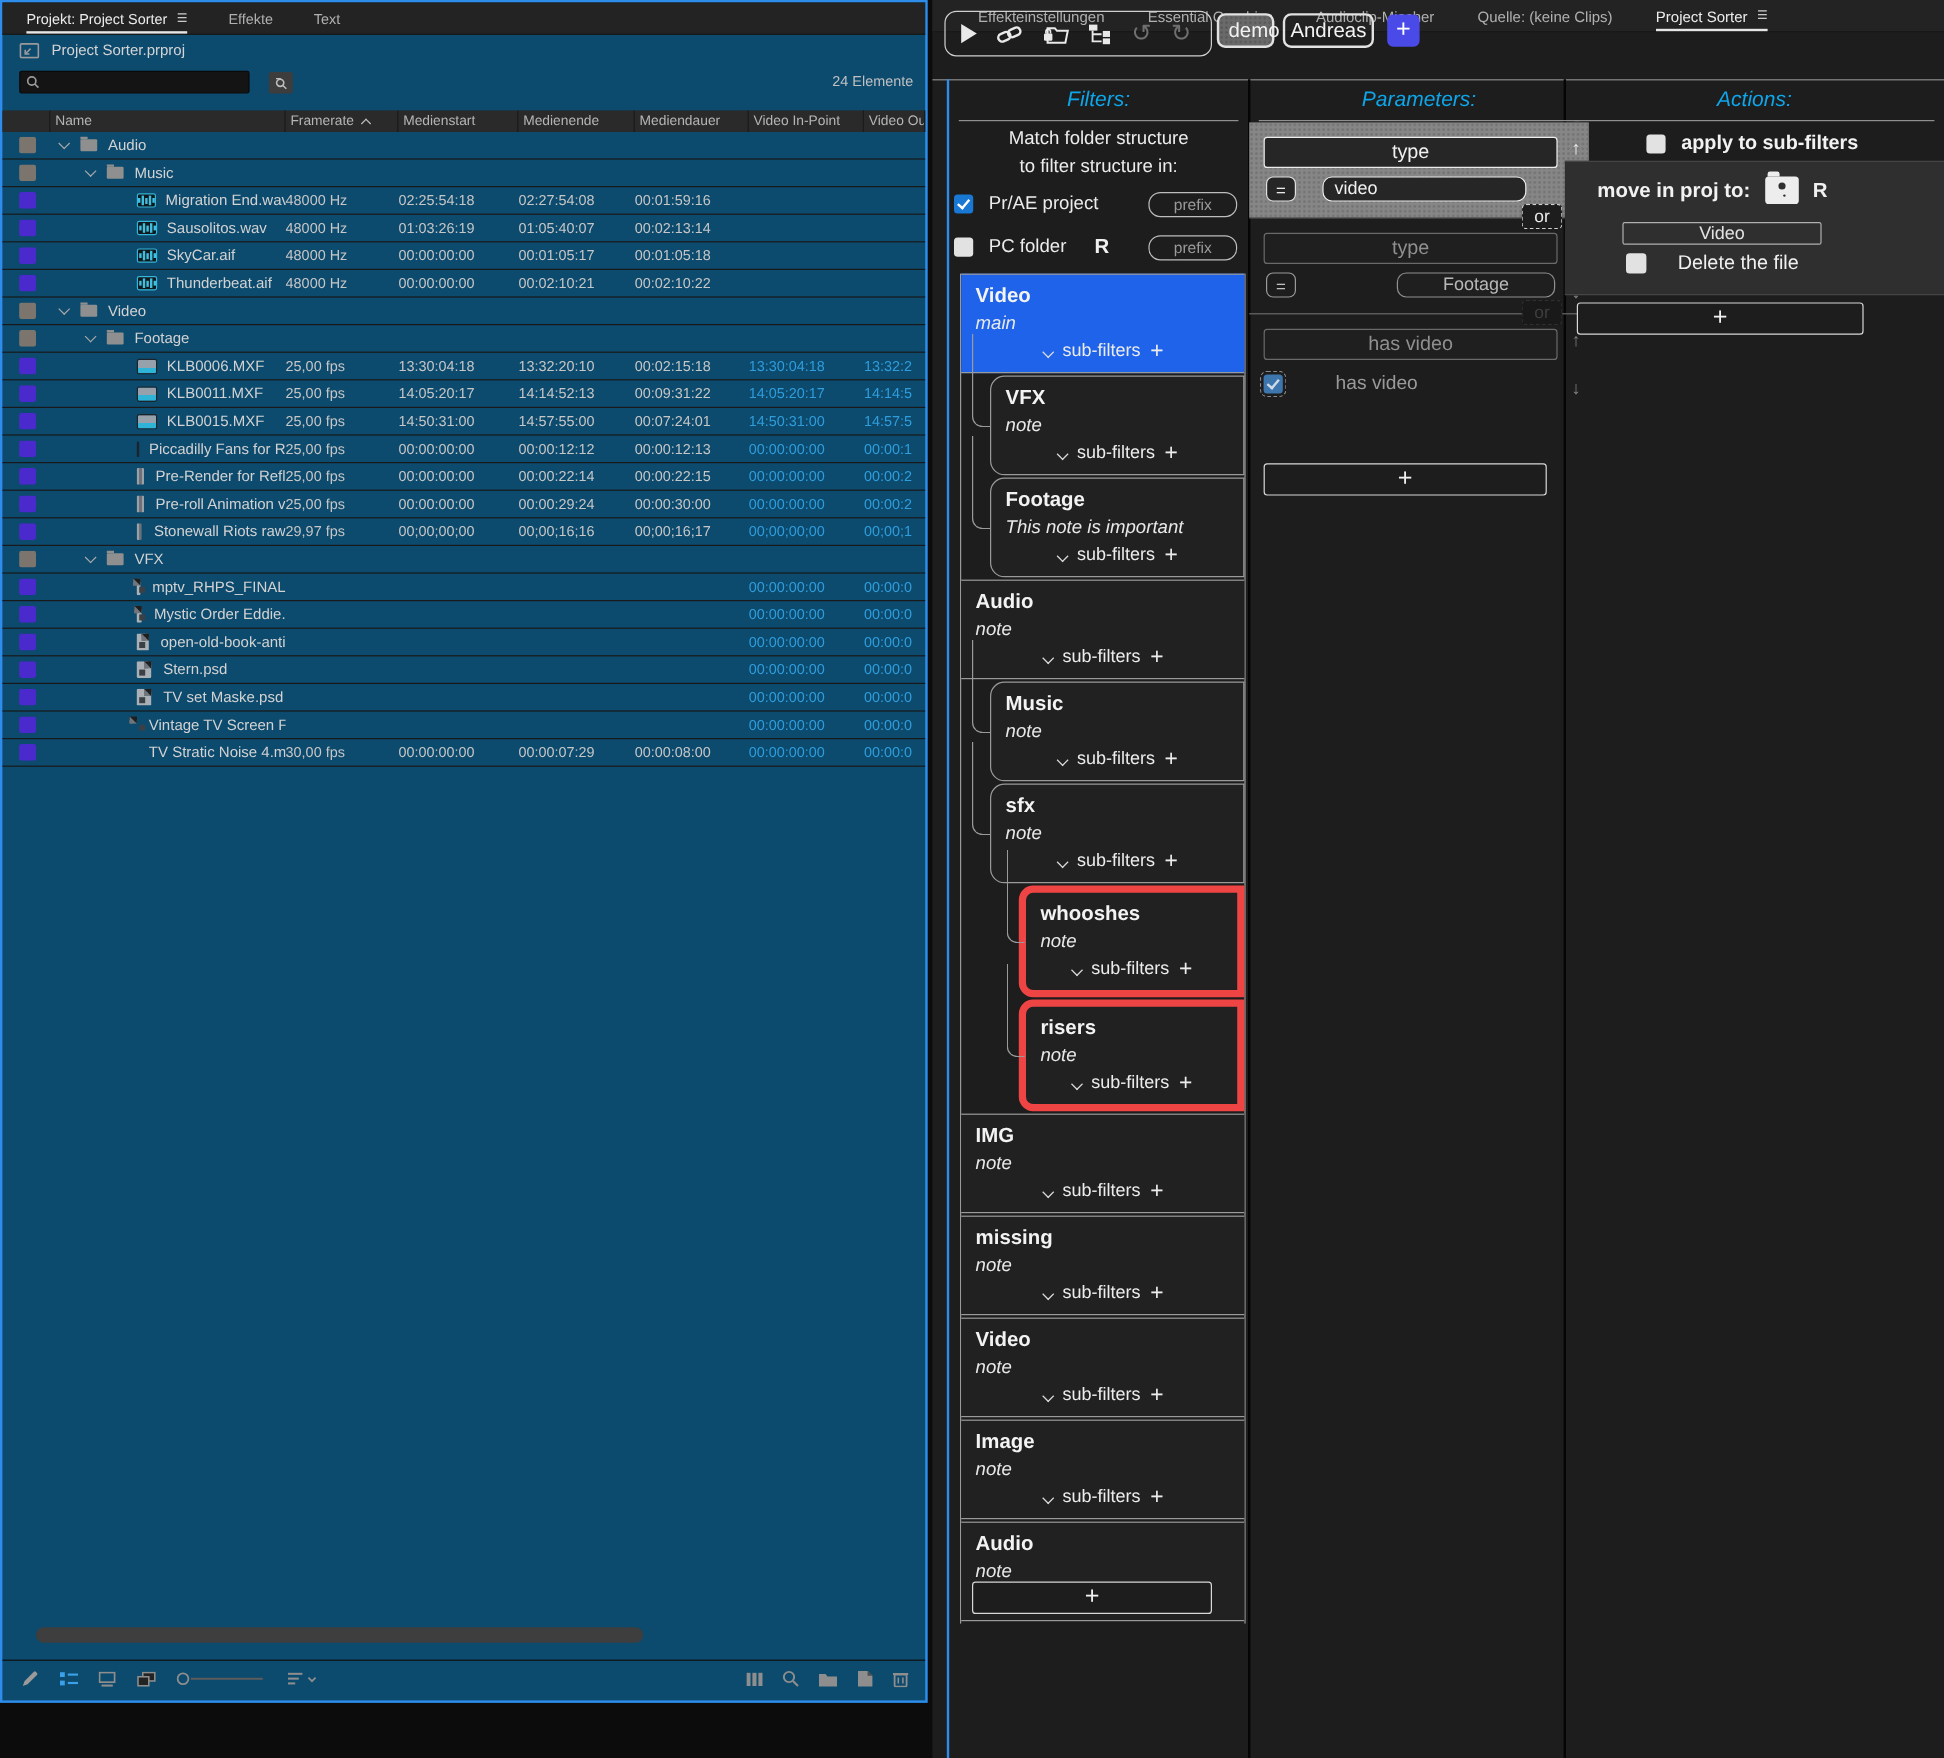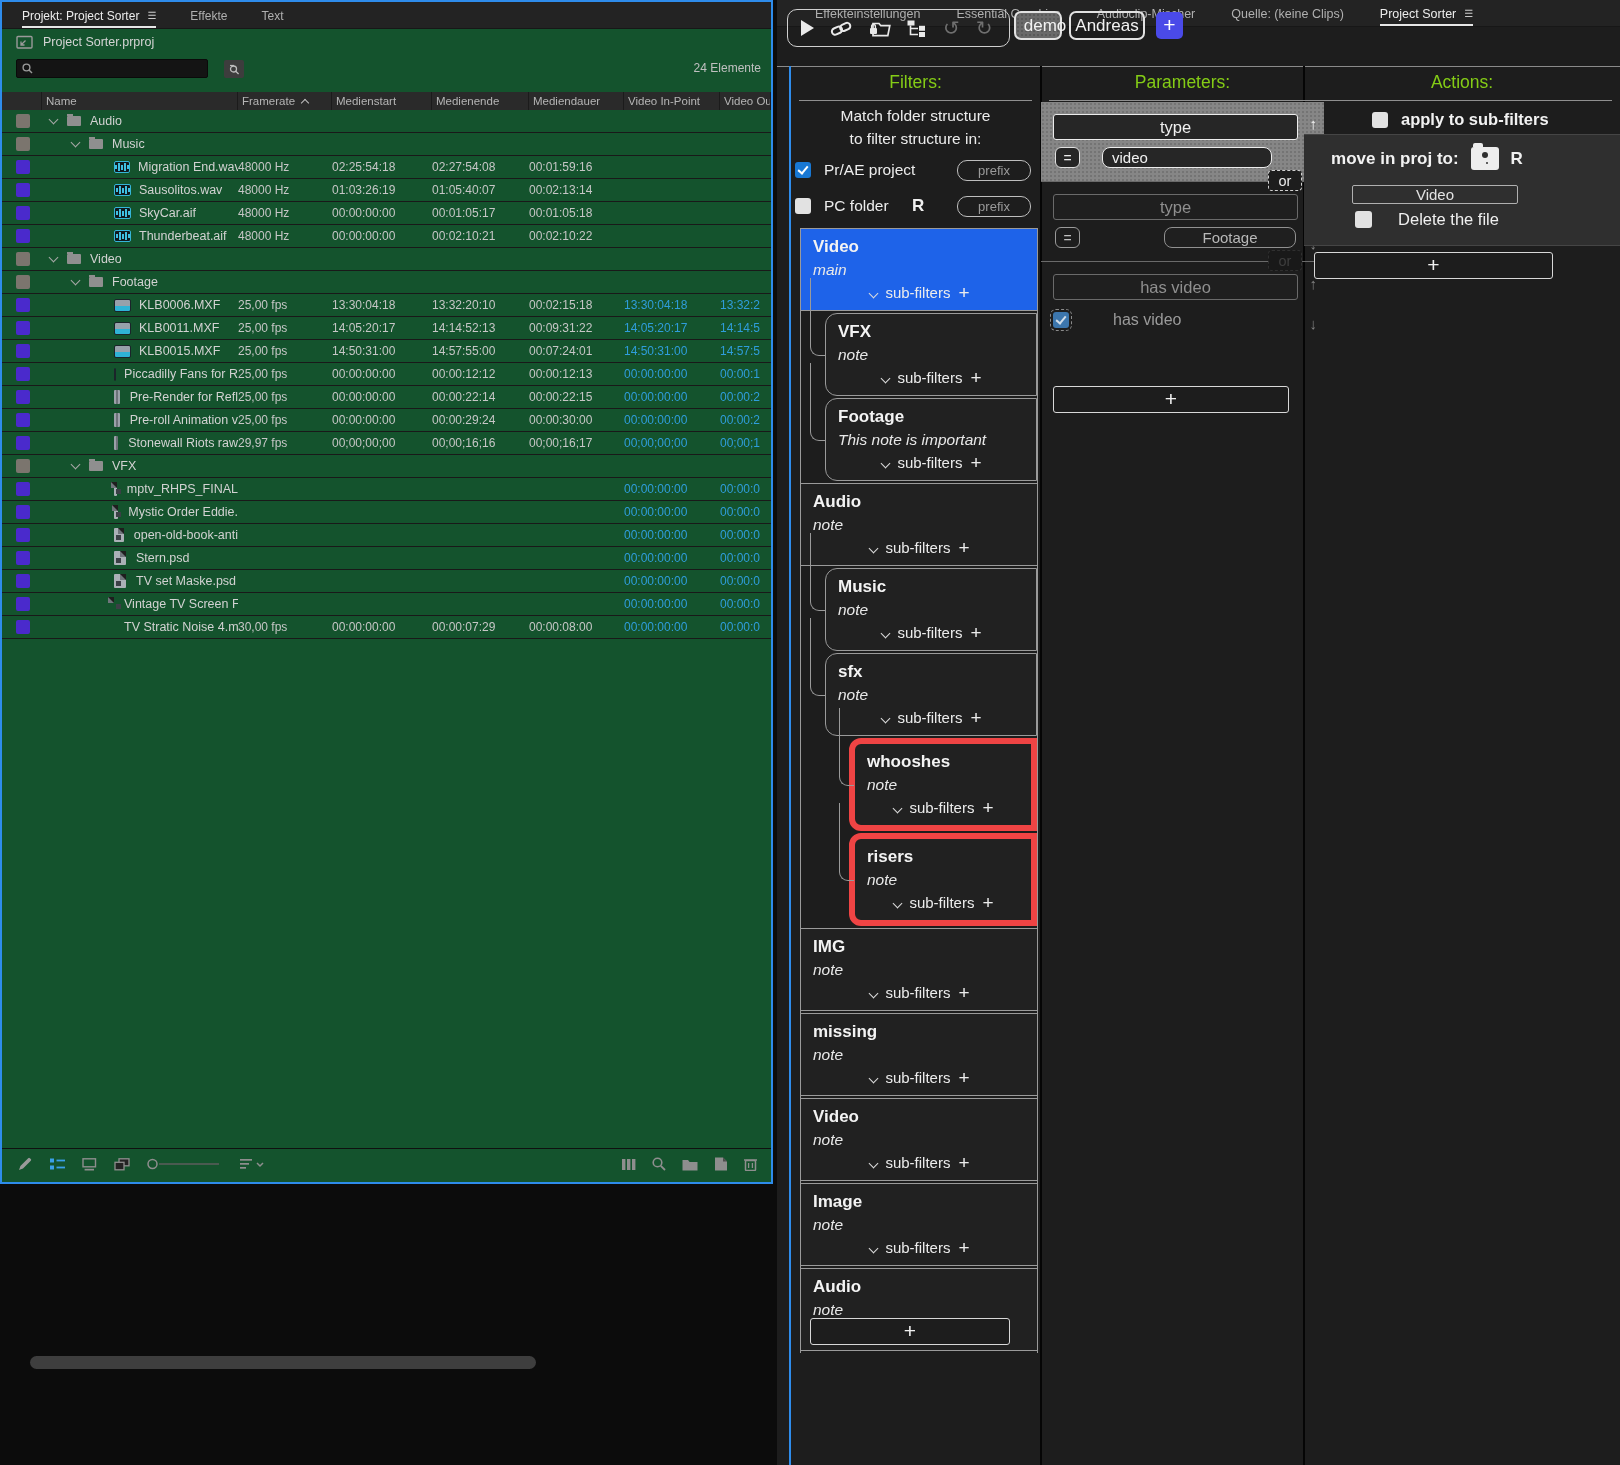--- a/index.html
+++ b/index.html
@@ -1,20 +1,20 @@
 <!DOCTYPE html>
 <html><head>
 <meta charset="utf-8">
 <style>
   html,body{margin:0;padding:0;background:#0c0c0c;width:1620px;height:1465px;overflow:hidden;
     font-family:"Liberation Sans",sans-serif;-webkit-font-smoothing:antialiased;}
   *{box-sizing:border-box;}
 
   
-  #left-panel{position:absolute;left:0;top:0;width:773px;height:1184px;background:#14532d;
+  #left-panel{position:absolute;left:0;top:0;width:773px;height:1419px;background:#0c4a6e;
     border:2px solid #2e8ceb;}
   .lp-tabbar{position:absolute;left:0;top:0;right:0;height:27px;background:#232323;
     display:flex;align-items:center;padding-left:20px;gap:34px;border-bottom:1px solid #171717;}
   .tab{font-size:12px;color:#b0b0b0;display:flex;align-items:center;gap:8px;height:100%;padding-top:2px;}
   .tab.active{color:#ececec;border-bottom:2px solid #e6e6e6;padding-top:4px;}
   .menu-ico{font-size:10px;color:#c9c9c9;line-height:1;}
   .lp-projrow{position:absolute;left:14px;top:33px;display:flex;align-items:flex-end;gap:10px;}
   .lp-projname{font-size:12.5px;color:#d4d4d4;}
   .lp-search{position:absolute;left:14px;top:57px;width:192px;height:19px;background:#141414;
     border:1px solid #0a0a0a;border-radius:2px;display:flex;align-items:center;padding-left:5px;gap:6px;}
@@ -89,21 +89,21 @@
     color:#f2f2f2;font-size:17px;display:flex;align-items:center;justify-content:center;}
   .preset-btn.active{background-color:#6a6a6a;
     background-image:radial-gradient(circle,#5a5a5a 1px,transparent 1.2px);background-size:4px 4px;padding-left:14px;}
   #btn-demo{left:237px;width:48px;}
   #btn-andreas{left:292px;width:76px;}
   .add-user{position:absolute;left:379px;top:12px;width:27px;height:27px;background:#4a4ae8;border-radius:5px;
     color:#fff;font-size:21px;display:flex;align-items:center;justify-content:center;padding-bottom:2px;}
   .rp-hline{position:absolute;left:0;top:66px;width:843px;border-top:1.5px solid #8a8a8a;}
   .rp-blueline{position:absolute;left:12px;top:66px;width:2px;height:1399px;background:#2e8ceb;}
   .rp-sep{position:absolute;top:66px;width:2px;height:1399px;background:#050505;}
-  .col-head{position:absolute;top:6px;left:0;right:0;text-align:center;font-size:17.5px;color:#84cc16;}
+  .col-head{position:absolute;top:6px;left:0;right:0;text-align:center;font-size:17.5px;color:#0ea5e9;font-style:italic;}
   .head-line{position:absolute;top:34px;border-top:1px solid #8f8f8f;left:8px;right:8px;}
 
   .f-col{position:absolute;left:14px;top:66px;width:249px;height:1399px;}
   .p-col{position:absolute;left:264px;top:66px;width:283px;height:1399px;}
   .a-col{position:absolute;left:527px;top:66px;width:316px;height:1399px;}
 
   
   .match-text{position:absolute;top:38px;left:0;right:0;text-align:center;font-size:15.5px;
     color:#ececec;line-height:23px;}
   .struct-row{position:absolute;left:4px;right:0;height:24px;display:flex;align-items:center;}

